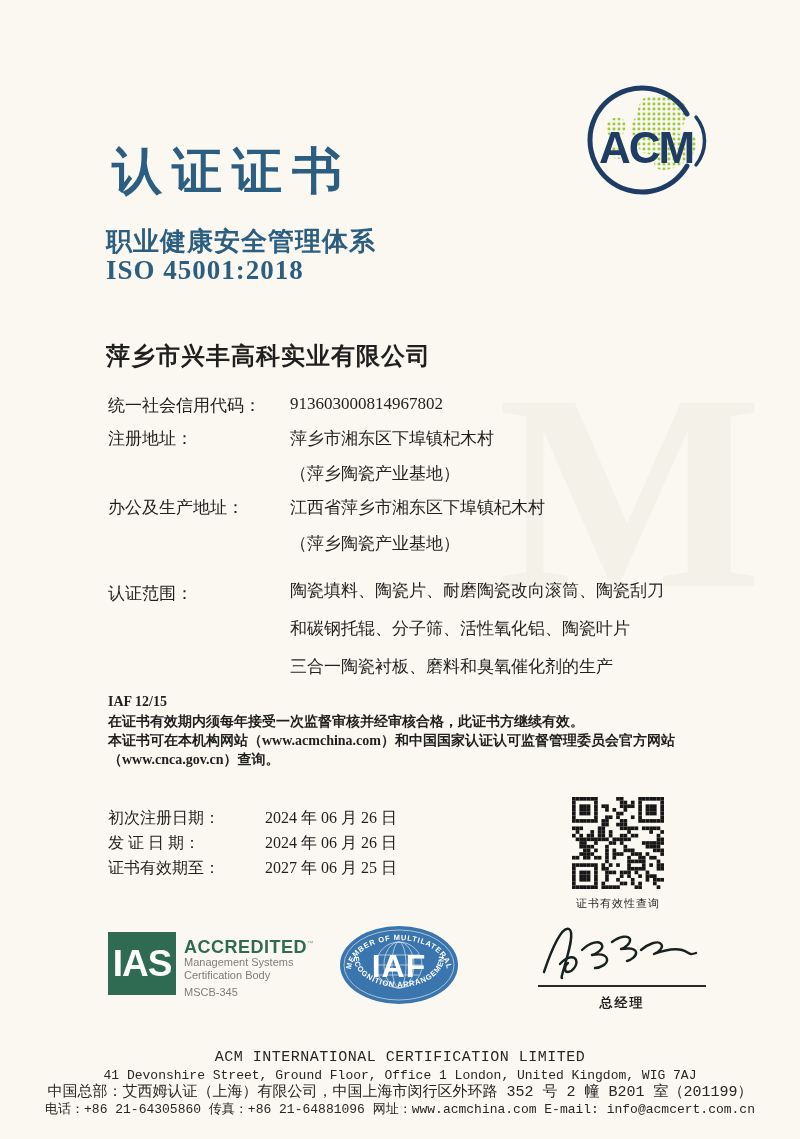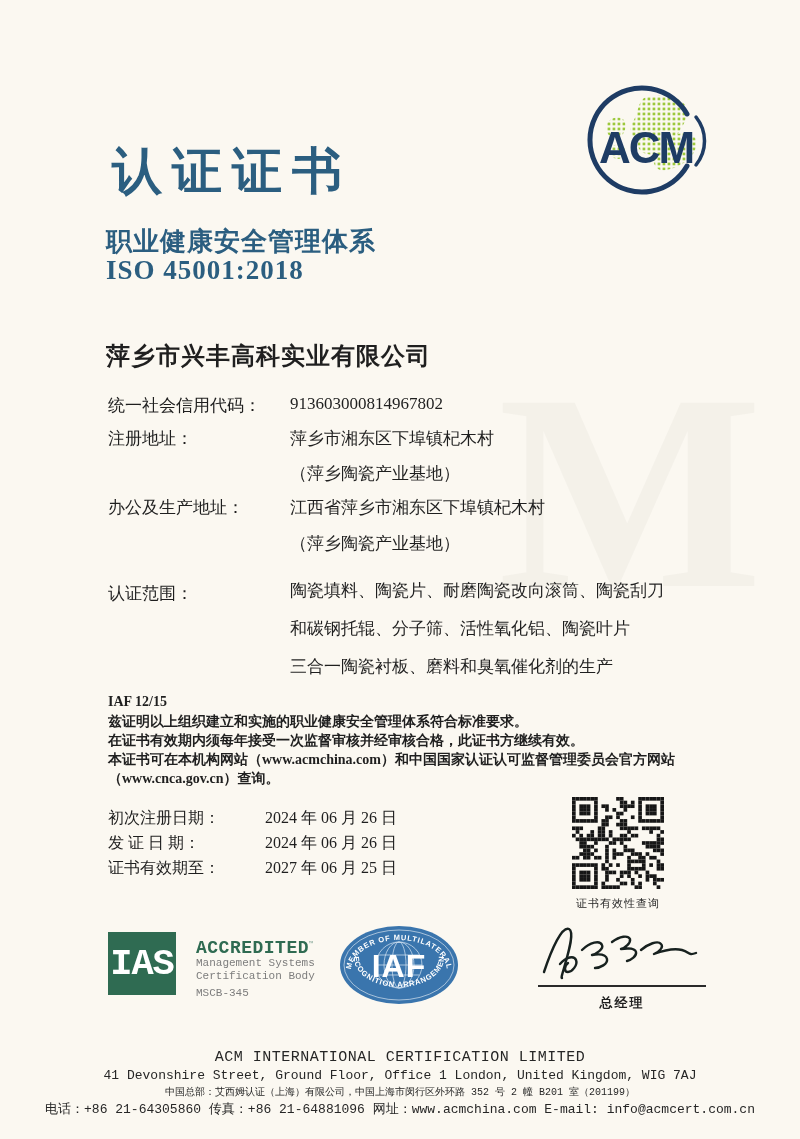--- a/index.html
+++ b/index.html
@@ -68,39 +68,39 @@
   
   .dates{position:absolute;left:108px;top:805px;font-size:16px;}
   .d-row{display:flex;line-height:25px;}
   .d-row .lbl{width:157px;flex:none;}
   
   .qr-block{position:absolute;left:556px;top:797px;width:124px;text-align:center;}
   .qr-svg{display:block;margin:0 auto;width:92px;height:92px;}
   .qr-caption{font-size:11px;margin-top:7px;letter-spacing:1px;}
   
   .ias-block{position:absolute;left:108px;top:932px;display:flex;
-    font-family:Liberation Mono, monospace;gap:12px;}
+    font-family:Liberation Sans, sans-serif;}
   .ias-box{width:68px;height:63px;background:var(--ias_green);
     color:#fff;font-weight:bold;font-size:37px;letter-spacing:-1px;
     display:flex;align-items:center;justify-content:center;}
   .ias-text{margin-left:8px;padding-top:3px;}
   .ias-accredited{color:var(--ias_green);font-weight:bold;font-size:18px;letter-spacing:0.5px;line-height:18px;}
   .ias-accredited sup{font-size:7px;color:#9ab5a8;}
   .ias-sub{color:var(--gray);font-size:11px;line-height:13px;}
   .ias-mscb{color:var(--gray);font-size:11px;margin-top:4px;}
   .iaf-seal{position:absolute;left:338px;top:924px;width:122px;height:82px;}
   .sig-block{position:absolute;left:538px;top:920px;width:168px;text-align:center;}
   .sig-svg{display:block;width:168px;height:64px;}
   .sig-line{border-bottom:2px solid #2a2a2a;margin-top:1px;}
   .sig-title{font-size:13px;font-weight:bold;letter-spacing:2px;margin-top:7px;}
   
   .footer{position:absolute;left:0;right:0;top:1048px;text-align:center;color:#262626;font-family:Liberation Mono, monospace;}
   .footer .org{font-size:15px;line-height:19px;letter-spacing:0.5px;}
   .footer .addr{font-size:13px;line-height:17px;}
-  .footer .cnhq{font-size:10px;line-height:17px;}
+  .footer .cnhq{font-size:15px;line-height:17px;}
   .footer .contact{font-size:13px;line-height:17px;}
 </style>
 </head>
 <body>
 
 <div class="page">
 
   <div class="watermark">M</div>
 
   <div class="acm-logo">
@@ -148,21 +148,20 @@
     <div class="lbl">认证范围：</div>
     <div class="val">
       <span>陶瓷填料、陶瓷片、耐磨陶瓷改向滚筒、陶瓷刮刀</span>
       <span>和碳钢托辊、分子筛、活性氧化铝、陶瓷叶片</span>
       <span>三合一陶瓷衬板、磨料和臭氧催化剂的生产</span>
     </div>
   </div>
 
   <div class="iaf-code">IAF 12/15</div>
   <div class="statement">
-    <div>兹证明以上组织建立和实施的职业健康安全管理体系符合标准要求。</div>
     <div>在证书有效期内须每年接受一次监督审核并经审核合格，此证书方继续有效。</div>
     <div>本证书可在本机构网站（www.acmchina.com）和中国国家认证认可监督管理委员会官方网站</div>
     <div>（www.cnca.gov.cn）查询。</div>
   </div>
 
   <div class="dates">
     <div class="d-row">
       <div class="lbl">初次注册日期：</div>
       <div>2024 年 06 月 26 日</div>
     </div>

